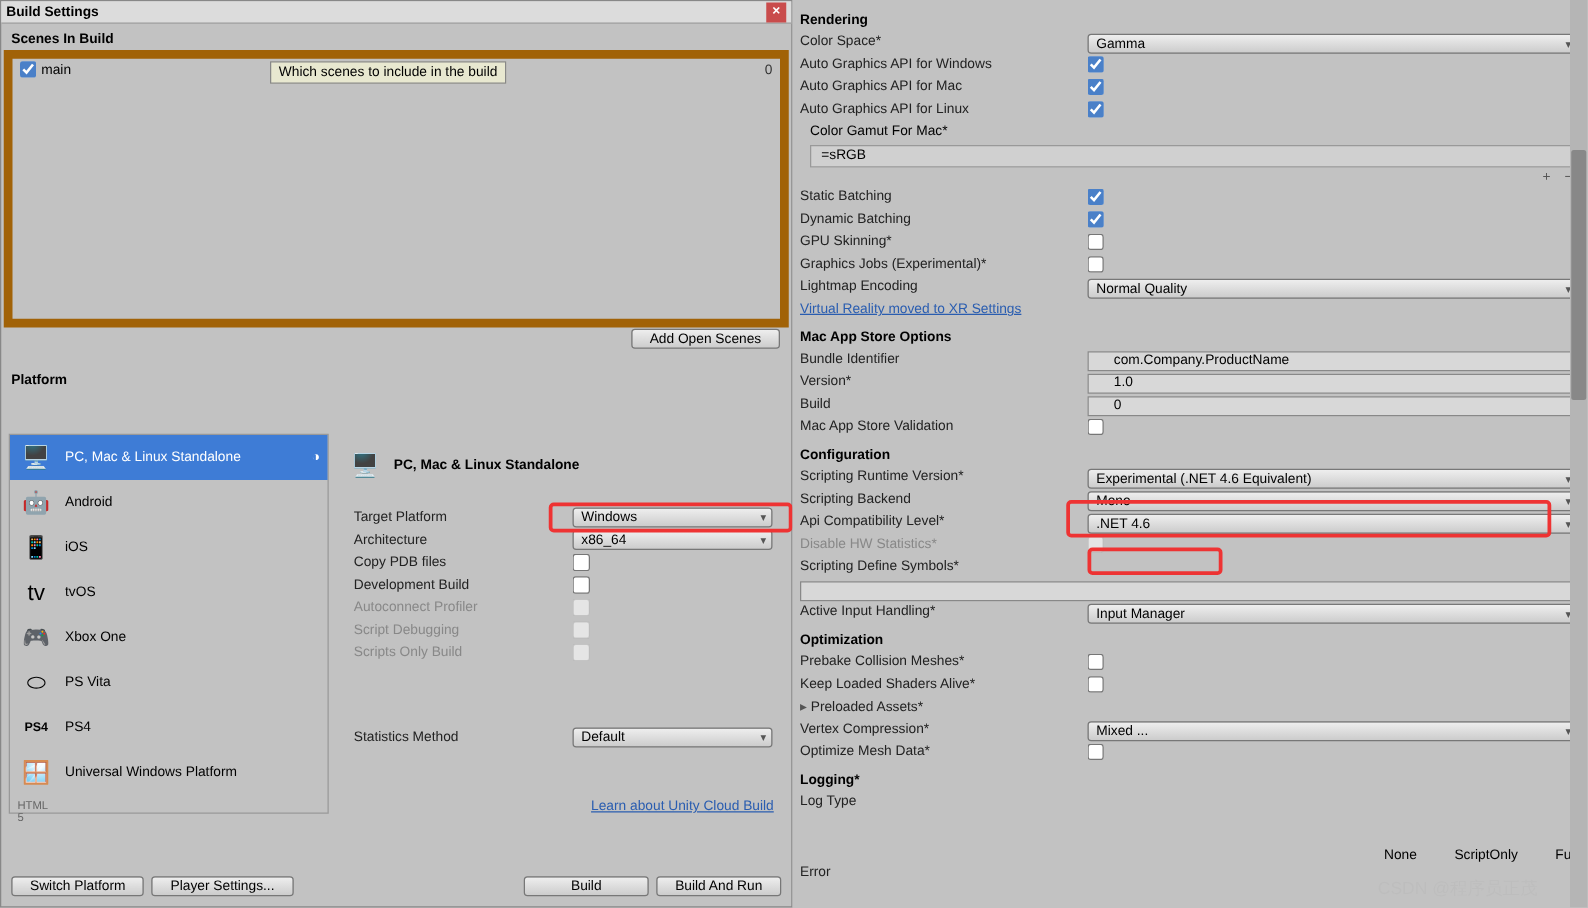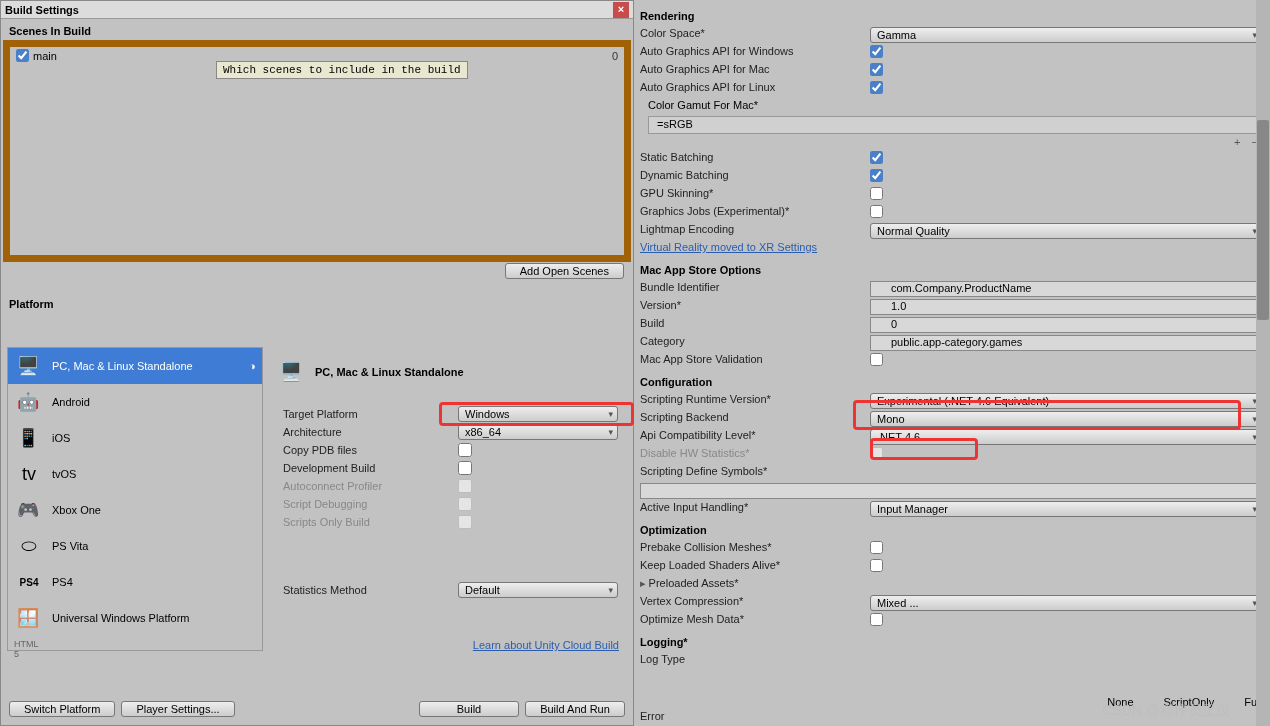--- a/index.html
+++ b/index.html
@@ -5,21 +5,21 @@
 * { box-sizing: border-box; margin: 0; padding: 0; font-family: Arial, sans-serif; font-size: 11px; }
 body { background: #c2c2c2; width: 1270px; height: 726px; display: flex; overflow: hidden; }
 .left-window { width: 634px; height: 726px; background: #c2c2c2; border: 1px solid #888; position: relative; }
 .titlebar { height: 18px; background: #dcdcdc; border-bottom: 1px solid #999; display: flex; align-items: center; padding: 0 4px; font-weight: bold; }
 .titlebar .close { margin-left: auto; width: 16px; height: 16px; background: #c94c4c; color: #fff; text-align: center; line-height: 15px; cursor: pointer; }
 .section-label { font-weight: bold; padding: 6px 8px 3px 8px; }
 .scenes-box { margin: 0 2px; height: 222px; background: #c2c2c2; border: 7px solid #a16207; position: relative; }
 .scene-row { display: flex; align-items: center; padding: 2px 6px; }
 .scene-row input { margin-right: 4px; }
 .scene-idx { margin-left: auto; color: #333; }
-.scene-tooltip { position: absolute; top: 14px; left: 206px; background: #e8e8d0; border: 1px solid #888; padding: 2px 6px; font-size: 11px; font-family: Liberation Mono, monospace; }
+.scene-tooltip { position: absolute; top: 2px; left: 206px; background: #e8e8d0; border: 1px solid #888; padding: 2px 6px; font-size: 11px; }
 .add-scenes-btn { position: absolute; bottom: -24px; right: 0; }
 .row { display: flex; align-items: center; padding: 2px 8px; height: 18px; }
 .row .lbl { width: 175px; color: #222; }
 .row .lbl.disabled { color: #888; }
 .btn { background: linear-gradient(#eee,#ccc); border: 1px solid #777; border-radius: 3px; padding: 1px 14px; cursor: pointer; font-size: 11px; }
 .lower { display: flex; margin-top: 34px; }
 .platforms { width: 256px; margin: 0 6px; border: 1px solid #999; background: #c2c2c2; height: 304px; }
 .platform-item { display: flex; align-items: center; height: 36px; padding: 0 6px; gap: 8px; cursor: pointer; }
 .platform-item.selected { background: #3e7cd6; color: #fff; }
 .platform-icon { width: 30px; height: 30px; display: inline-flex; align-items: center; justify-content: center; font-size: 18px; }
@@ -224,24 +224,20 @@
     </div>
   <div class="r-row">
       <span class="r-lbl">Version*</span>
       <span class="r-ctrl text-input">1.0</span>
     </div>
   <div class="r-row">
       <span class="r-lbl">Build</span>
       <span class="r-ctrl text-input">0</span>
     </div>
   <div class="r-row">
-      <span class="r-lbl">Category</span>
-      <span class="r-ctrl text-input">public.app-category.games</span>
-    </div>
-  <div class="r-row">
       <span class="r-lbl">Mac App Store Validation</span>
       <input type="checkbox" style="">
     </div>
 
   <div class="group-title">Configuration</div>
   <div class="r-row">
       <span class="r-lbl">Scripting Runtime Version*</span>
       <span class="r-ctrl"><span class="dropdown dd-full">Experimental (.NET 4.6 Equivalent)</span></span>
     </div>
   <div class="r-row">

